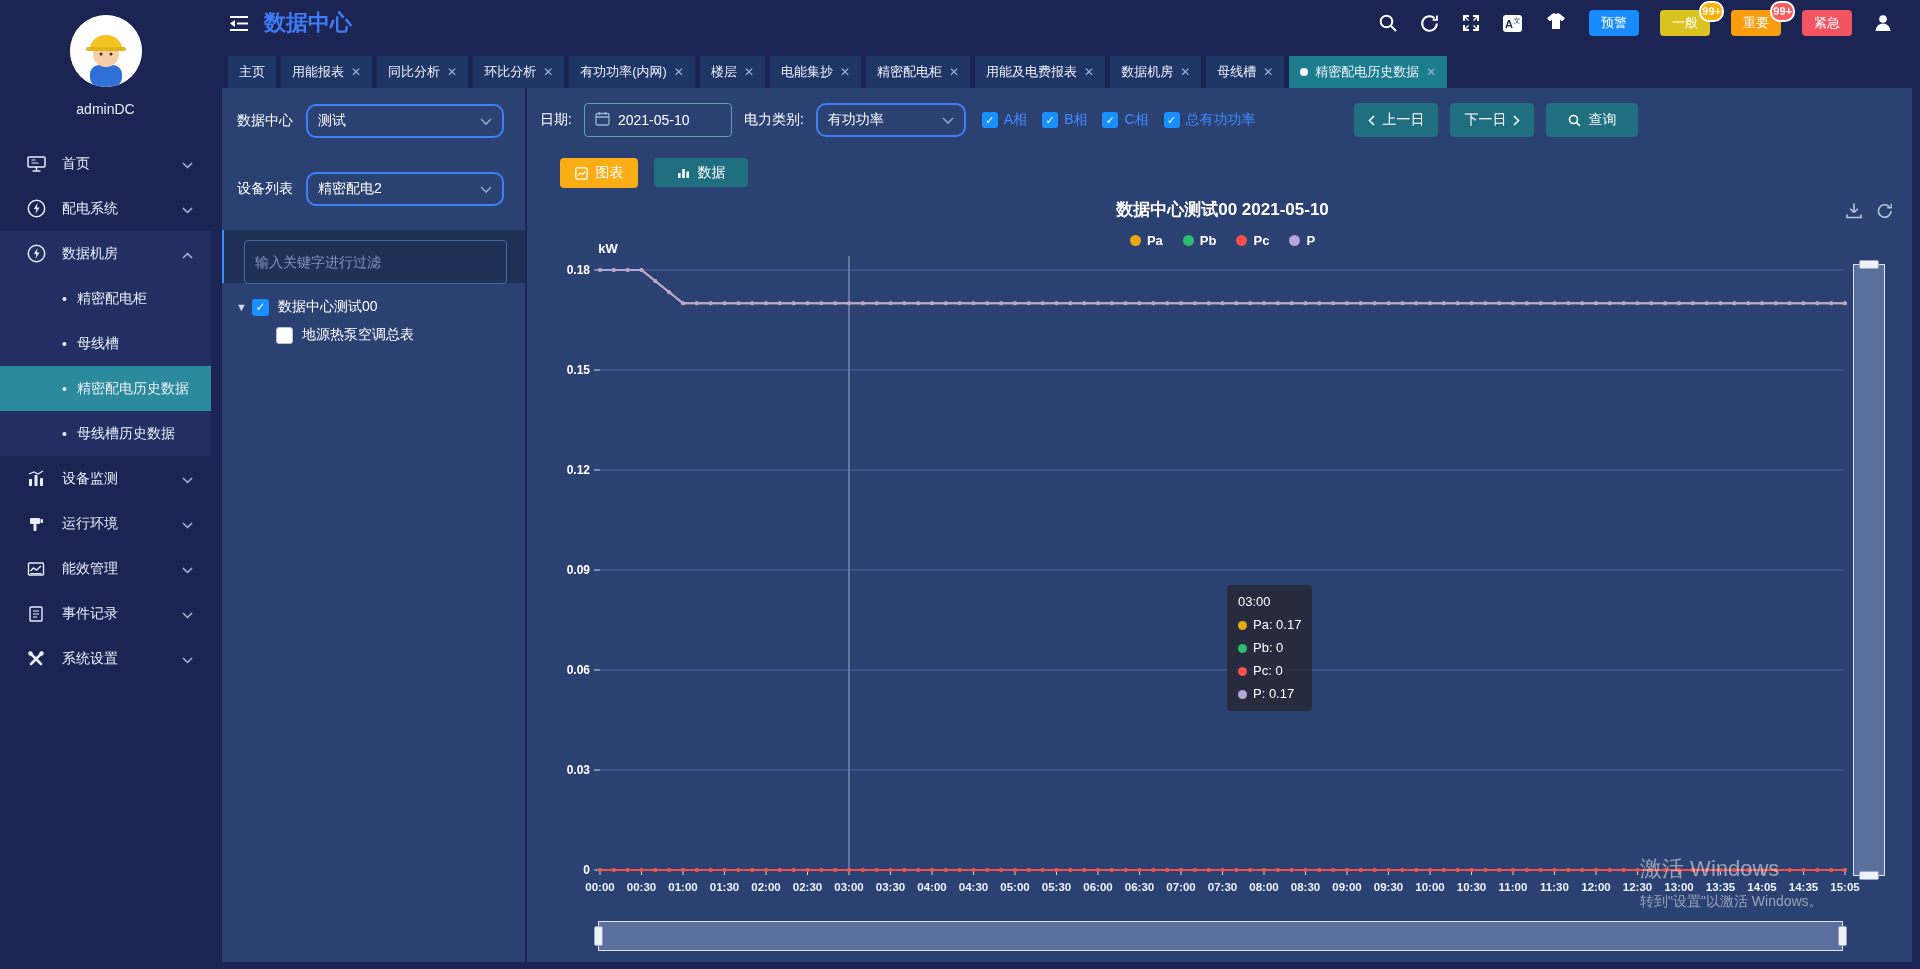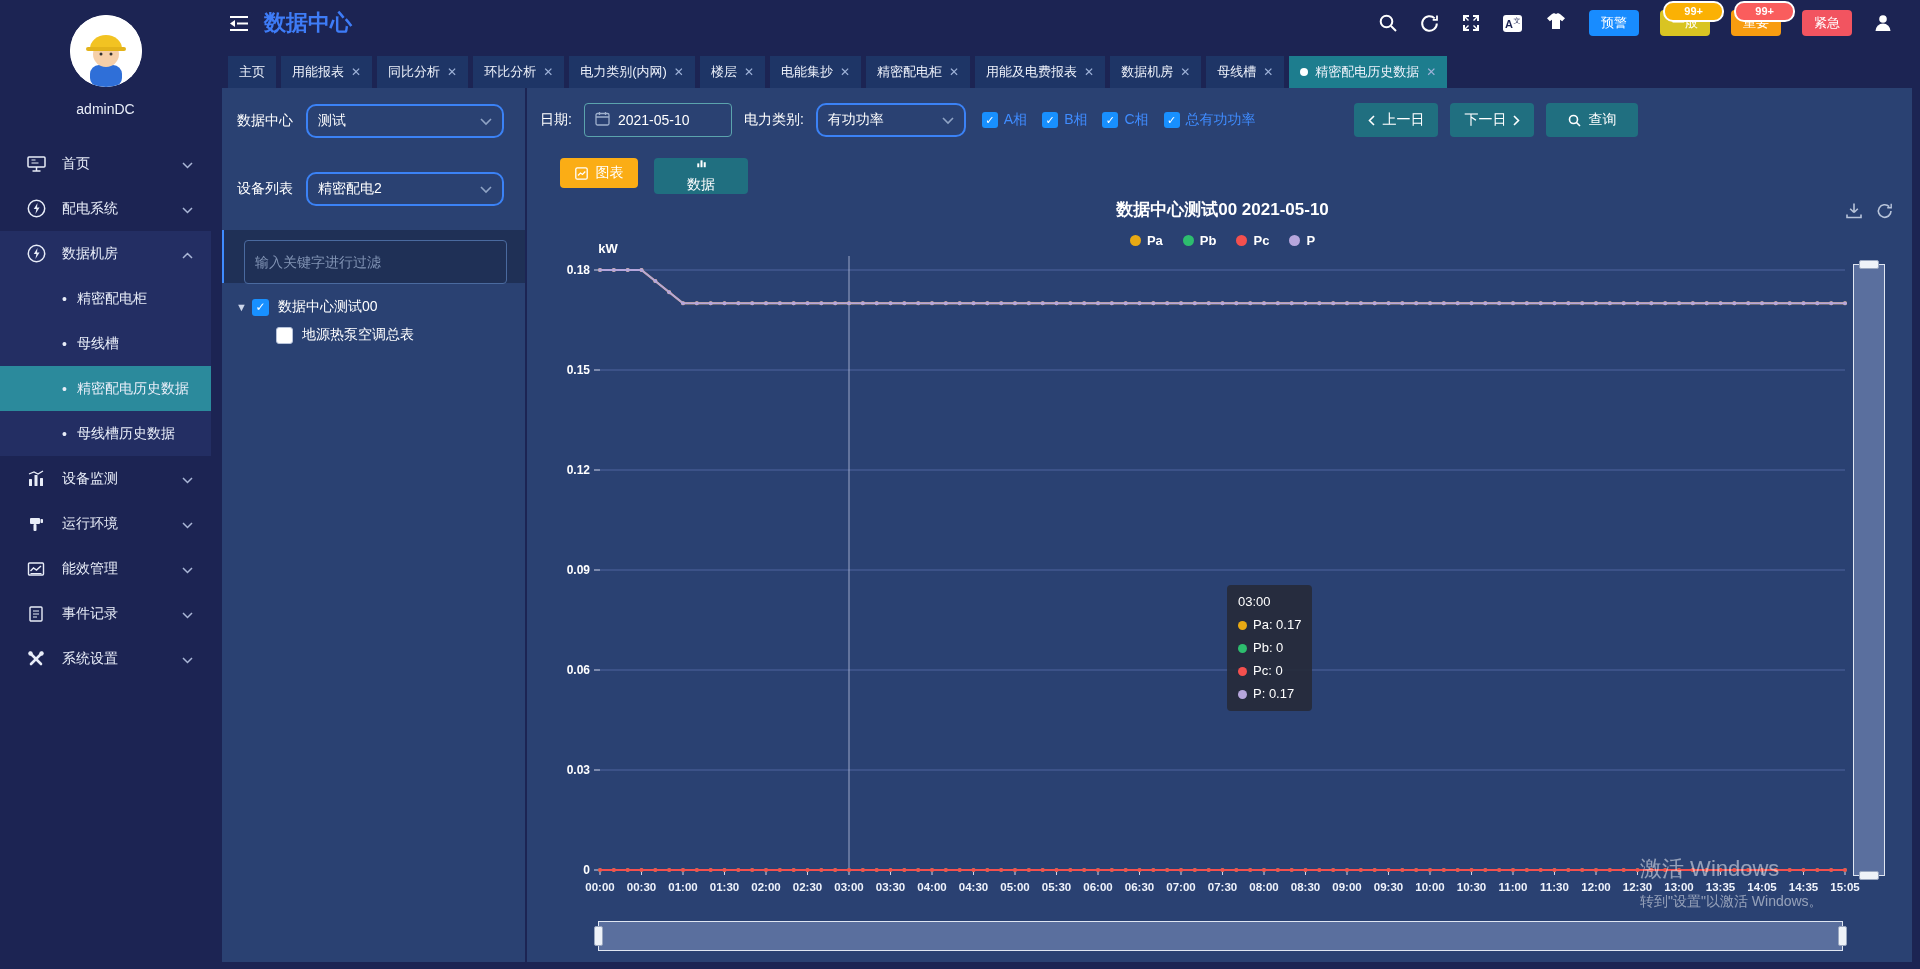--- a/index.html
+++ b/index.html
@@ -21,21 +21,21 @@
   .sub-item::before { content:"•"; margin-right:10px; color:#e8edf8; }
   .sub-item.active { background:#2b8a9c; }
 
   
   .header { position:absolute; left:211px; top:0; right:0; height:46px; display:flex; align-items:center; }
   .hamburger { margin-left:17px; cursor:pointer; display:flex; }
   .app-title { margin-left:14px; font-size:22px; font-weight:bold; color:#3e7cf7; }
   .header-right { margin-left:auto; display:flex; align-items:center; gap:21px; padding-right:27px; }
   .hicon { display:flex; cursor:pointer; }
   .badge { position:relative; border-radius:4px; padding:4px 12px; font-size:13px; color:#fff; cursor:pointer; }
-  .pill { position:absolute; top:-9px; right:-14px; font-size:11px; line-height:1; padding:3px 19px; border-radius:10px; border:2px solid #fff; color:#fff; font-weight:bold; }
+  .pill { position:absolute; top:-9px; right:-14px; font-size:11px; line-height:1; padding:3px 1px; border-radius:10px; border:2px solid #fff; color:#fff; font-weight:bold; }
 
   
   .tabbar { position:absolute; left:211px; top:46px; right:0; height:42px; display:flex; align-items:flex-end; gap:5px; padding-left:17px; }
   .tab { height:32px; display:flex; align-items:center; gap:7px; background:#1e3566; padding:0 11px; font-size:13px; color:#eef2fb; cursor:pointer; white-space:nowrap; }
   .tab .x { color:#9fb3d9; font-size:12px; }
   .tab.active { background:#1d7d8e; }
   .tab .dot { width:8px; height:8px; border-radius:50%; background:#fff; }
 
   
   .filter { position:absolute; left:222px; top:88px; width:303px; bottom:7px; background:#2a4172; z-index:3; }
@@ -65,21 +65,21 @@
   .chkgrp { display:flex; align-items:center; gap:15px; margin-left:4px; }
   .chk { display:flex; align-items:center; gap:6px; cursor:pointer; }
   .chk .box { width:16px; height:16px; background:#1890ff; border-radius:3px; color:#fff; font-size:11px; display:flex; align-items:center; justify-content:center; }
   .chk .lbl { color:#3f8cff; font-size:14px; }
   .btn { height:34px; border:none; border-radius:4px; background:#206f80; color:#fff; font-size:14px; display:flex; align-items:center; justify-content:center; gap:8px; cursor:pointer; font-family:inherit; }
   .btn.prev { width:84px; margin-left:auto; }
   .btn.next { width:84px;gap:6px; }
   .btn.query { width:92px; }
   .viewbtns { position:absolute; left:33px; top:70px; display:flex; gap:16px; }
   .btn.chart-view { width:78px; height:30px; background:#fbad15; }
-  .btn.data-view { width:94px; height:36px;flex-direction:column; }
+  .btn.data-view { width:94px; height:29px; }
 
   .chart-title { position:absolute; left:73px; top:110px; width:1245px; text-align:center; font-size:17px; font-weight:bold; }
   .legend { position:absolute; left:73px; top:145px; width:1245px; display:flex; justify-content:center; gap:20px; }
   .legend-item { display:flex; align-items:center; gap:6px; font-size:13px; font-weight:bold; cursor:pointer; }
   .ldot { width:11px; height:11px; border-radius:50%; }
   .toolbox { position:absolute; left:1318px; top:114px; display:flex; gap:13px; }
 
   #chart-svg { position:absolute; left:0; top:152px; }
 
   .tooltip { position:absolute; left:700px; top:497px; background:rgba(38,43,58,0.93); border-radius:4px; padding:8px 11px; font-size:13px; line-height:18px; z-index:6; pointer-events:none; }
@@ -293,21 +293,21 @@
     </span>
   <span class="tab">
       <span>同比分析</span>
       <span class="x">✕</span>
     </span>
   <span class="tab">
       <span>环比分析</span>
       <span class="x">✕</span>
     </span>
   <span class="tab">
-      <span>电力类别(内网)</span>
+      <span>有功功率(内网)</span>
       <span class="x">✕</span>
     </span>
   <span class="tab">
       <span>楼层</span>
       <span class="x">✕</span>
     </span>
   <span class="tab">
       <span>电能集抄</span>
       <span class="x">✕</span>
     </span>

